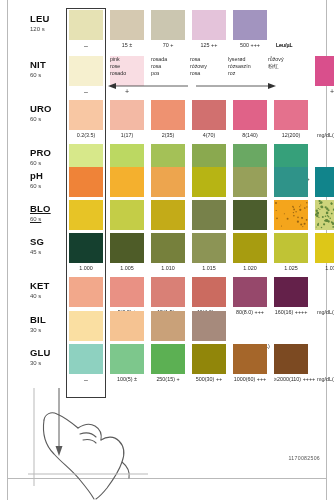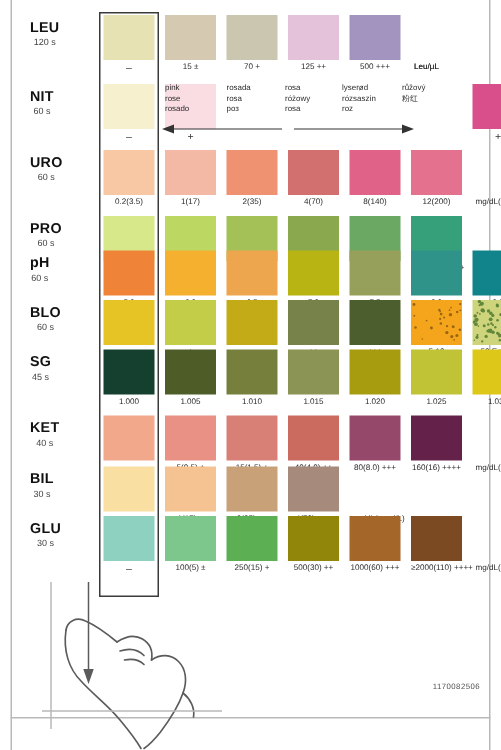--- a/index.html
+++ b/index.html
@@ -19,21 +19,21 @@
   .frame-bottom{position:absolute;left:7px;top:478px;width:320px;height:1px;background:#b9b9b9;}
 
   
   .strip-outline{
     position:absolute;left:66px;top:8px;width:40px;height:390px;
     border:1px solid #3a3a3a;box-sizing:border-box;background:transparent;
     z-index:4;pointer-events:none;
   }
 
   
-  .row-label{position:absolute;left:20px;text-align:center;}
+  .row-label{position:absolute;left:30px;text-align:left;}
   .row-label .code{
     font-size:9.5px;font-weight:bold;letter-spacing:.2px;line-height:10px;color:#111;
   }
   .row-label .time{
     font-size:6px;color:#444;line-height:8px;margin-top:1px;
   }
 
   
   .swatch{position:absolute;width:34px;height:30px;}
   .swatch.speckle{position:absolute;overflow:hidden;}
@@ -146,21 +146,21 @@
       <div class="swatch" style="left: 151px; top: 167px; background: rgb(237, 165, 78);"></div>
       <div class="cap" style="left: 151px; width: 34px; top: 198.5px;">6.5</div>
       <div class="swatch" style="left: 192px; top: 167px; background: rgb(183, 180, 20);"></div>
       <div class="cap" style="left: 192px; width: 34px; top: 198.5px;">7.0</div>
       <div class="swatch" style="left: 233px; top: 167px; background: rgb(151, 160, 90);"></div>
       <div class="cap" style="left: 233px; width: 34px; top: 198.5px;">7.5</div>
       <div class="swatch" style="left: 274px; top: 167px; background: rgb(47, 147, 137);"></div>
       <div class="cap" style="left: 274px; width: 34px; top: 198.5px;">8.0</div>
       <div class="swatch" style="left: 315px; top: 167px; background: rgb(17, 132, 139);"></div>
       <div class="cap" style="left: 315px; width: 34px; top: 198.5px;">9.0</div>
-      <div class="row-label" style="top: 204px;">
+      <div class="row-label" style="top: 204px; text-decoration: underline;">
         <div class="code">BLO</div>
         <div class="time">60 s</div>
       </div>
       <div class="swatch" style="left: 69px; top: 200px; background: rgb(231, 196, 38);"></div>
       <div class="cap dash" style="left: 69px; width: 34px; top: 231.5px;">–</div>
       <div class="swatch" style="left: 110px; top: 200px; background: rgb(196, 205, 71);"></div>
       <div class="cap" style="left: 110px; width: 34px; top: 231.5px;">±</div>
       <div class="swatch" style="left: 151px; top: 200px; background: rgb(195, 171, 24);"></div>
       <div class="cap dash" style="left: 151px; width: 34px; top: 231.5px;">+</div>
       <div class="swatch" style="left: 192px; top: 200px; background: rgb(119, 129, 74);"></div>

